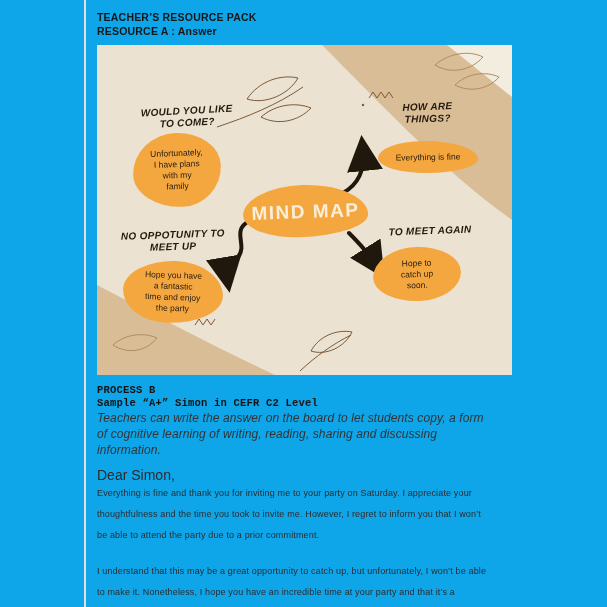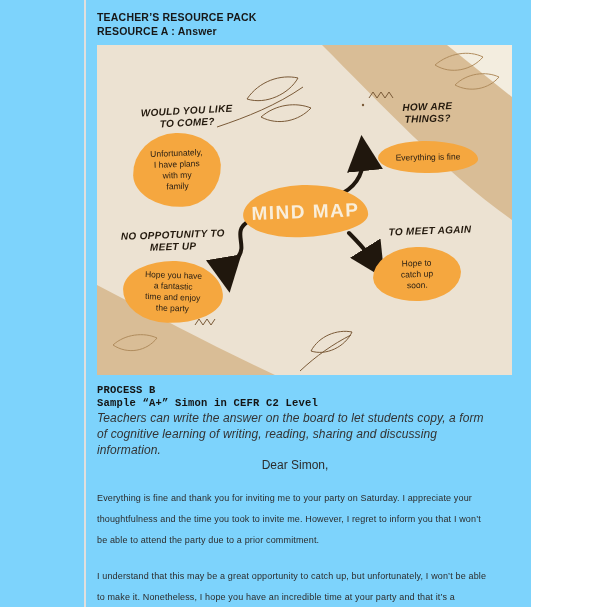--- a/index.html
+++ b/index.html
@@ -1,21 +1,21 @@
 <!DOCTYPE html>
 <html><head>
 <meta charset="utf-8">
 <style>
   * { box-sizing: border-box; margin: 0; padding: 0; }
   body {
     width: 607px; height: 607px;
     background: #ffffff;
     font-family: "Liberation Sans", sans-serif;
   }
-  .page { position: relative; width: 531px; height: 607px; background: #7dd3fc; overflow: hidden; }
+  .page { position: relative; width: 607px; height: 607px; background: #0ea5e9; overflow: hidden; }
   .page-edge { position: absolute; left: 84px; top: 0; width: 2px; height: 607px; background: #e1dfdd; }
 
   .header { position: absolute; left: 97px; top: 10px; font-weight: bold; font-size: 10.5px; color: #171717; line-height: 14px; letter-spacing: .2px; }
 
   .mindmap { position: absolute; left: 97px; top: 45px; width: 415px; height: 330px; background: #ece2d2; overflow: hidden; }
   .decor { position: absolute; left: 0; top: 0; }
 
   .q {
     position: absolute; font-weight: bold; font-style: italic; font-size: 10px;
     color: #241a0e; text-align: center; white-space: pre-line; line-height: 12px; letter-spacing: .3px;
@@ -34,22 +34,22 @@
   .a-bl { left: 26px;  top: 216px; width: 100px; height: 62px; border-radius: 52% 48% 55% 45%/48% 55% 45% 52%; transform: rotate(2deg); }
   .q-br { left: 273px; top: 180px; width: 120px; transform: rotate(-2deg); }
   .a-br { left: 276px; top: 202px; width: 88px;  height: 54px; border-radius: 50% 50% 48% 52%/55% 48% 52% 45%; transform: rotate(-2deg); }
 
   .center-blob { left: 146px; top: 140px; width: 125px; height: 52px; border-radius: 48% 52% 55% 45%/55% 60% 40% 45%; transform: rotate(-2deg); }
   .center-blob span { font-size: 19px; font-weight: bold; color: #f9eeda; letter-spacing: 1.5px; white-space: nowrap; }
 
   .processb { position: absolute; left: 97px; top: 384px; width: 396px; color: #2c2c2c; }
   .pb-h { font-weight: bold; font-size: 10.5px; color: #141414; line-height: 13px; letter-spacing: .2px; font-family: Liberation Mono, monospace; }
   .pb-note { font-style: italic; font-size: 12px; line-height: 16px; color: #333; letter-spacing: .1px; }
-  .pb-sal { font-size: 12px; line-height: 14px; text-align: center; }
-  .pb-p { margin-top: 16px; font-size: 9px; line-height: 21px; letter-spacing: .15px; }
+  .pb-sal { margin-top: 10px; font-size: 14px; line-height: 14px; }
+  .pb-p { margin-top: 1px; font-size: 9px; line-height: 21px; letter-spacing: .15px; }
   .pb-p2 { margin-top: 15px; }
 </style>
 </head>
 <body>
 
 <div class="page">
   <div class="page-edge"></div>
 
   <div class="header">
     <div>TEACHER’S RESOURCE PACK</div>

